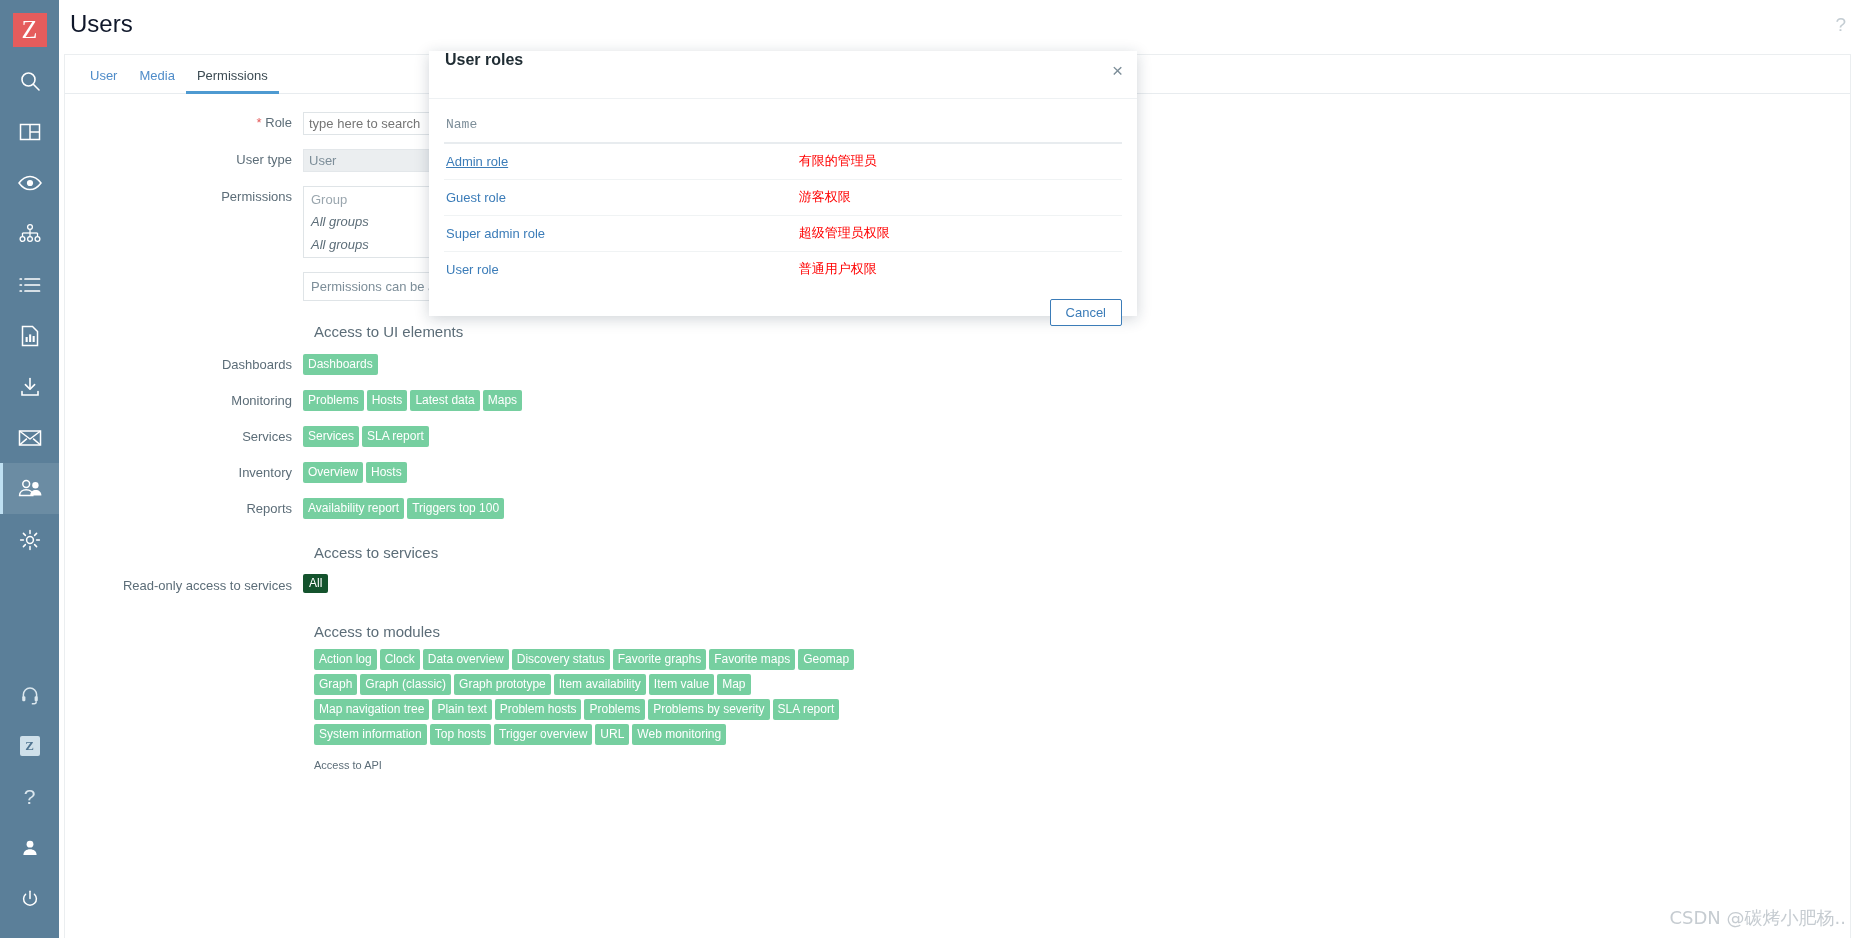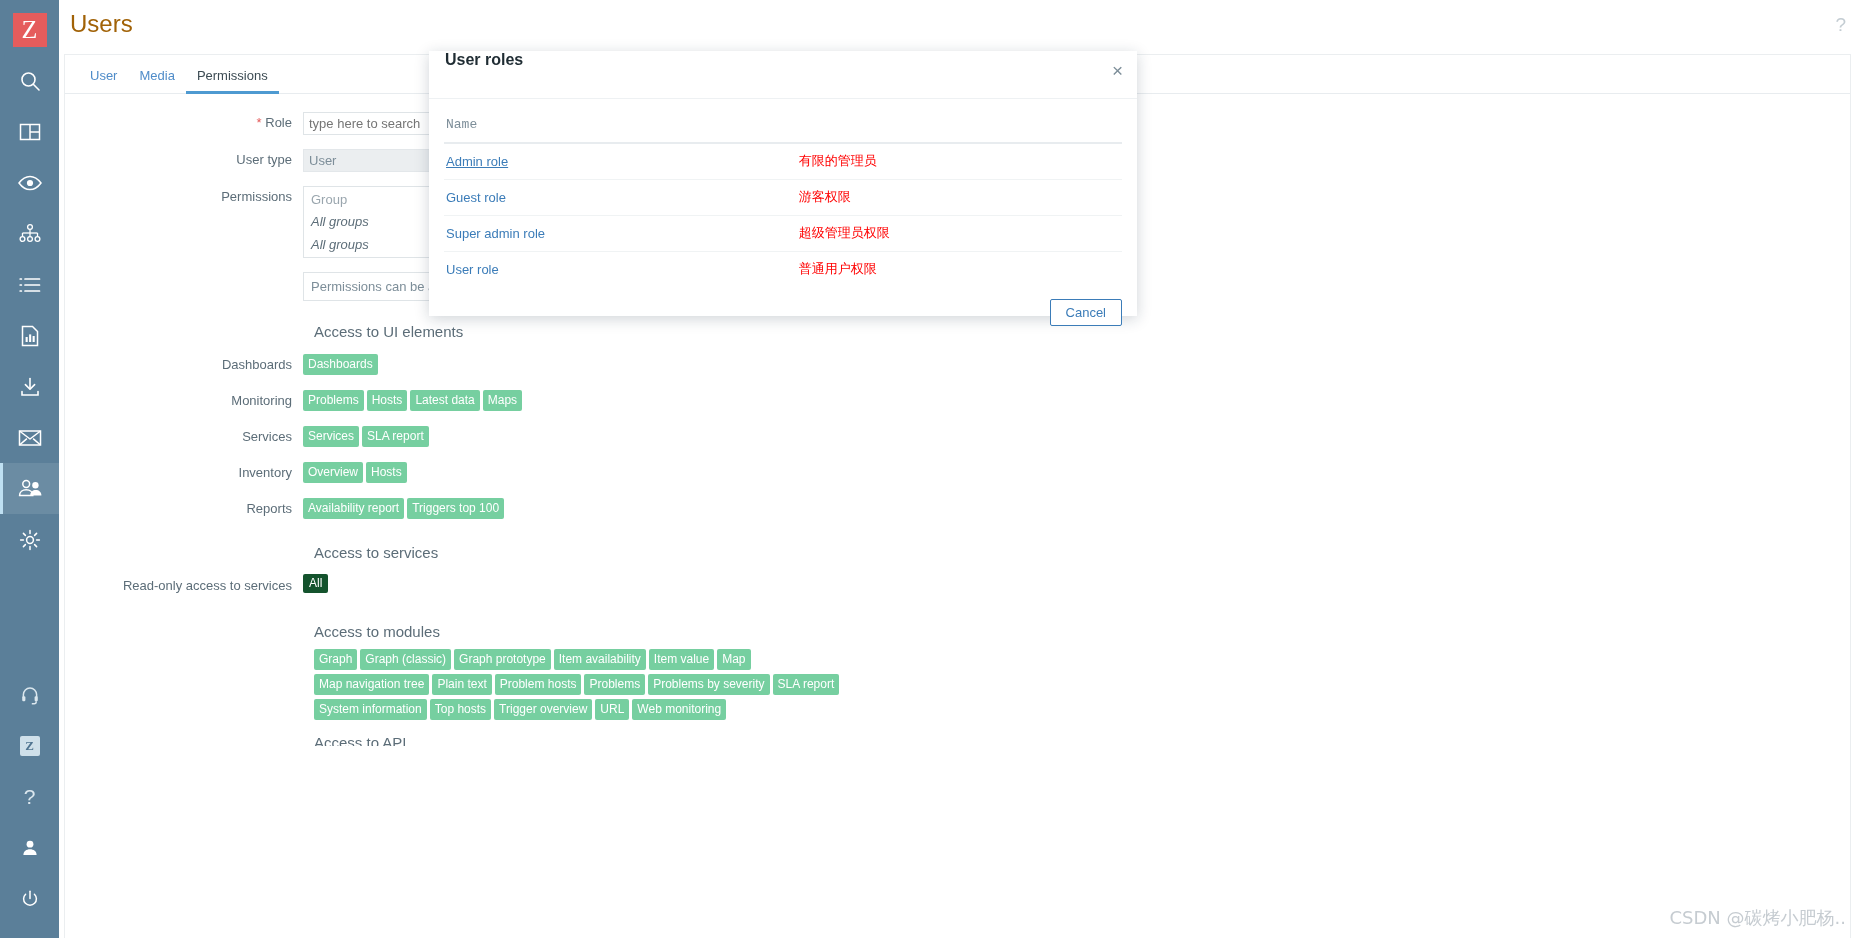--- a/index.html
+++ b/index.html
@@ -52,21 +52,21 @@
     width: 1801px; height: 938px;
     background: #ffffff;
   }
   .page-header {
     height: 47px; background: #fff;
     display: flex; align-items: center;
     padding: 0 18px 0 6px;
     position: relative;
   }
   .page-title {
-    font-size: 24px; color: #a16207; font-weight: normal;
+    font-size: 24px; color: #0f172a; font-weight: normal;
     padding-left: 5px;
   }
   .help-icon {
     position: absolute; right: 14px; top: 14px;
     font-size: 19px; color: #c3ccd2;
   }
 
   
   .card {
     margin: 7px 0 0 5px;
@@ -214,21 +214,21 @@
     font-family: "Liberation Sans", sans-serif;
   }
 
   
   .watermark {
     position: absolute; right: 14px; bottom: 8px;
     font-size: 18px; color: #c6ccd1;
     font-family: "DejaVu Sans", sans-serif;
   }
   .cut-heading {
-    font-size: 15px; color: #5c6d78;
+    font-size: 11px; color: #5c6d78;
     margin-left: 249px; margin-top: 14px;
     height: 12px; overflow: hidden;
   }
 </style>
 </head>
 <body>
 
 <div class="sidebar">
 
   <div class="logo-box">
@@ -484,20 +484,29 @@
       <div class="frow" style="margin-bottom:26px">
         <div class="flabel">Read-only access to services</div>
         <div class="fctl">
           <span class="tag-all">All</span>
         </div>
       </div>
 
       <div class="section-title" style="margin-bottom:9px">Access to modules</div>
 
       <div style="margin-left:249px">
+        <div class="tags" style="margin-bottom:4px">
+          <span class="tag">Action log</span>
+          <span class="tag">Clock</span>
+          <span class="tag">Data overview</span>
+          <span class="tag">Discovery status</span>
+          <span class="tag">Favorite graphs</span>
+          <span class="tag">Favorite maps</span>
+          <span class="tag">Geomap</span>
+        </div>
         <div class="tags" style="margin-bottom:4px">
           <span class="tag">Graph</span>
           <span class="tag">Graph (classic)</span>
           <span class="tag">Graph prototype</span>
           <span class="tag">Item availability</span>
           <span class="tag">Item value</span>
           <span class="tag">Map</span>
         </div>
         <div class="tags" style="margin-bottom:4px">
           <span class="tag">Map navigation tree</span>

